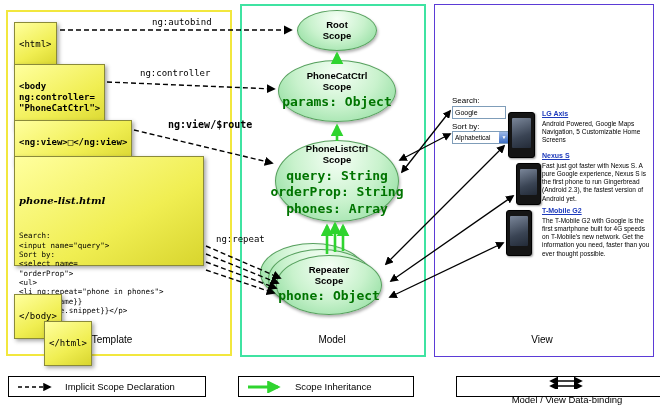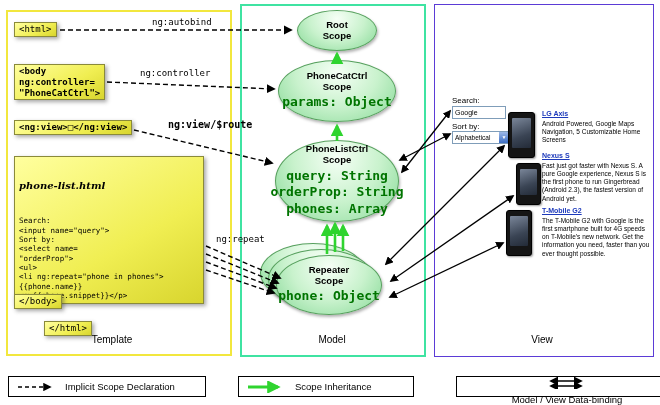--- a/index.html
+++ b/index.html
@@ -11,21 +11,21 @@
   #template-panel { left:6px;  top:10px; width:226px; height:346px; border:2px solid #f2e73e; }
   #model-panel    { left:240px; top:4px;  width:186px; height:353px; border:2px solid #3fe3a2; }
   #view-panel     { left:434px; top:4px;  width:220px; height:353px; border:1px solid #5b3bd6; }
 
   .panel-label { position:absolute; z-index:2; font-size:10px; color:#000; width:120px; text-align:center; }
 
   .code-box { position:absolute; z-index:2; color:#000;
               background:linear-gradient(150deg,#ffff9e 0%,#f0ee52 60%,#d8d52e 100%);
               border:1px solid #8a8a3a; box-shadow:2px 2px 4px rgba(60,60,60,.45);
               font-family:"DejaVu Sans Mono", monospace; font-size:9px; line-height:1.2;
-              white-space:pre; padding:1px 4px; }
+              white-space:pre; padding:16px 4px; }
   .code-box.b { font-weight:bold; }
   .note-title { font-family:"DejaVu Serif", serif; font-style:italic; font-weight:bold;
                 font-size:10px; margin-bottom:3px; white-space:pre; }
   .note-code  { font-family:"DejaVu Sans Mono", monospace; font-size:7.5px; line-height:1.25; white-space:pre; }
 
   .scope { position:absolute; z-index:2; border-radius:50%;
            display:flex; flex-direction:column; align-items:center; justify-content:center;
            background:radial-gradient(ellipse at 50% 20%, #f6fff6 0%, #c9f2cd 50%, #86d996 100%);
            border:1px solid #57a05e; box-shadow:1px 2px 3px rgba(0,0,0,.3); }
   .scope-title { font-size:9.5px; font-weight:bold; text-align:center; white-space:pre; line-height:1.15; color:#000; }
@@ -102,21 +102,21 @@
   </svg>
 
   <div class="code-box" style="left:14px; top:22px;">&lt;html&gt;</div>
 
   <div class="code-box b" style="left:14px; top:64px;">&lt;body
 ng:controller=
 "PhoneCatCtrl"&gt;</div>
 
   <div class="code-box b" style="left:14px; top:120px;">&lt;ng:view&gt;□&lt;/ng:view&gt;</div>
 
-  <div class="code-box" style="left:14px; top:156px; width:190px; height:148px;">
+  <div class="code-box" style="left:14px; top:156px; width:190px; height:110px;">
     <div class="note-title">phone-list.html</div>
     <div class="note-code">Search:
 &lt;input name="query"&gt;
 Sort by:
 &lt;select name=
 "orderProp"&gt;
 &lt;ul&gt;
 &lt;li ng:repeat="phone in phones"&gt;
 {{phone.name}}
 &lt;p&gt;{{phone.snippet}}&lt;/p&gt;

